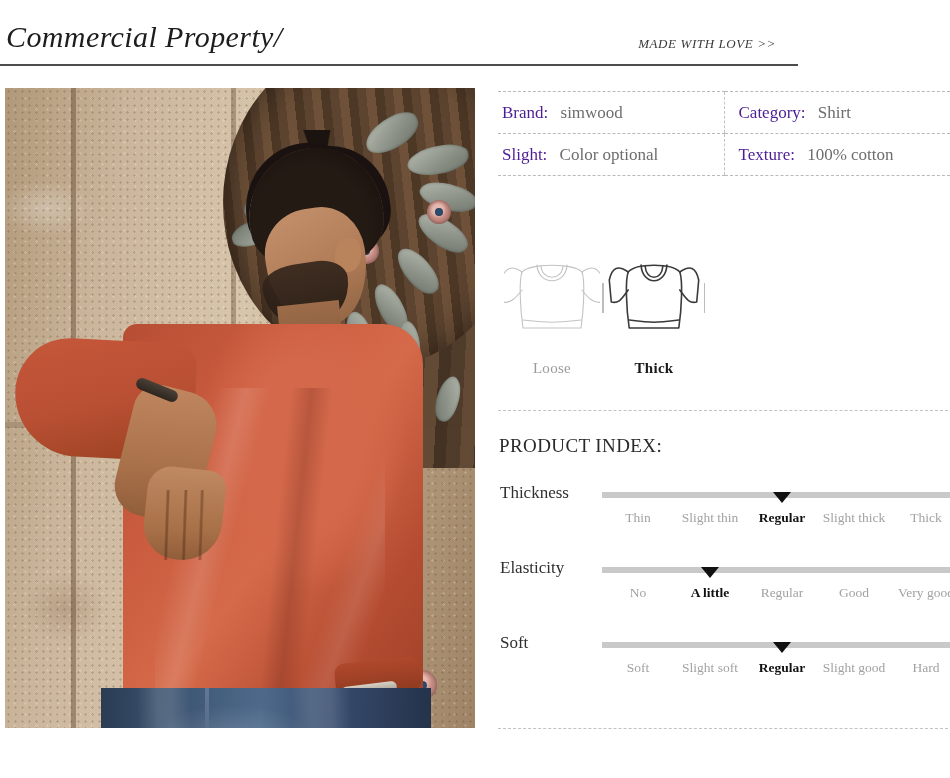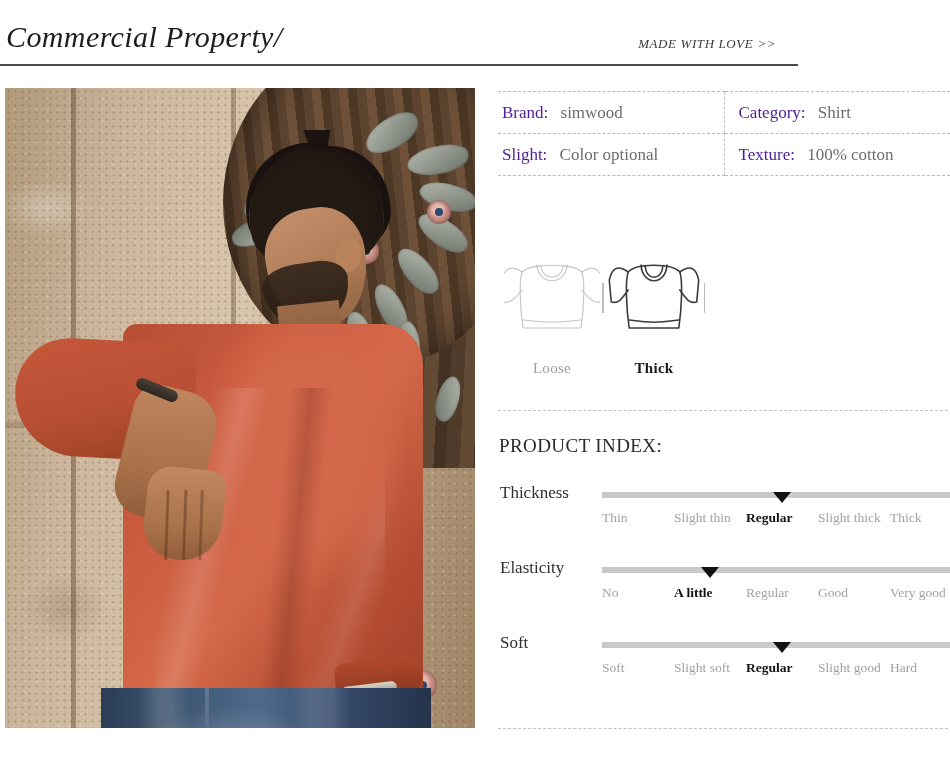--- a/index.html
+++ b/index.html
@@ -344,20 +344,21 @@
     transform: translateX(-9px);
   }
   .slider-ticks {
     position: absolute;
     left: 104px; top: 27px;
     width: 360px;
     display: flex;
   }
   .tick {
     flex: 1 1 0;
+    text-align: center;
     font-size: 13.5px;
     color: #a2a2a2;
     white-space: nowrap;
   }
   .tick.selected {
     color: #111111;
     font-weight: bold;
   }
 </style>
 </head>

